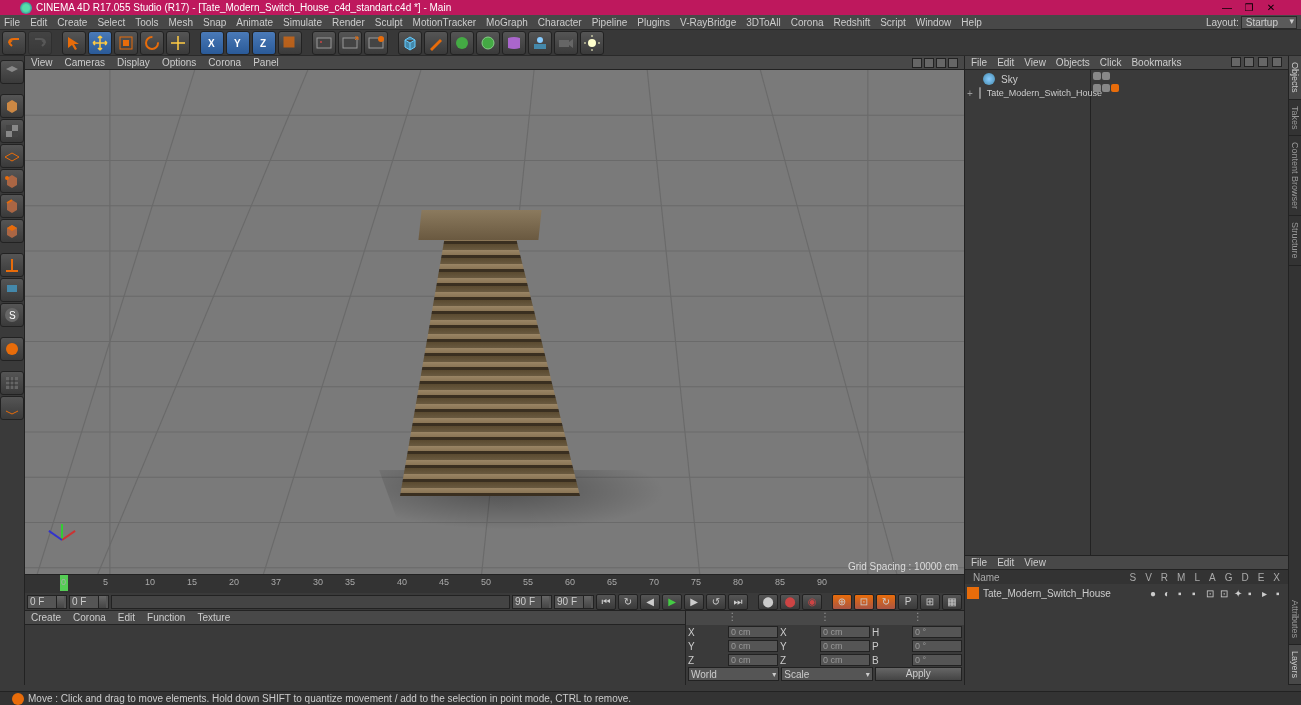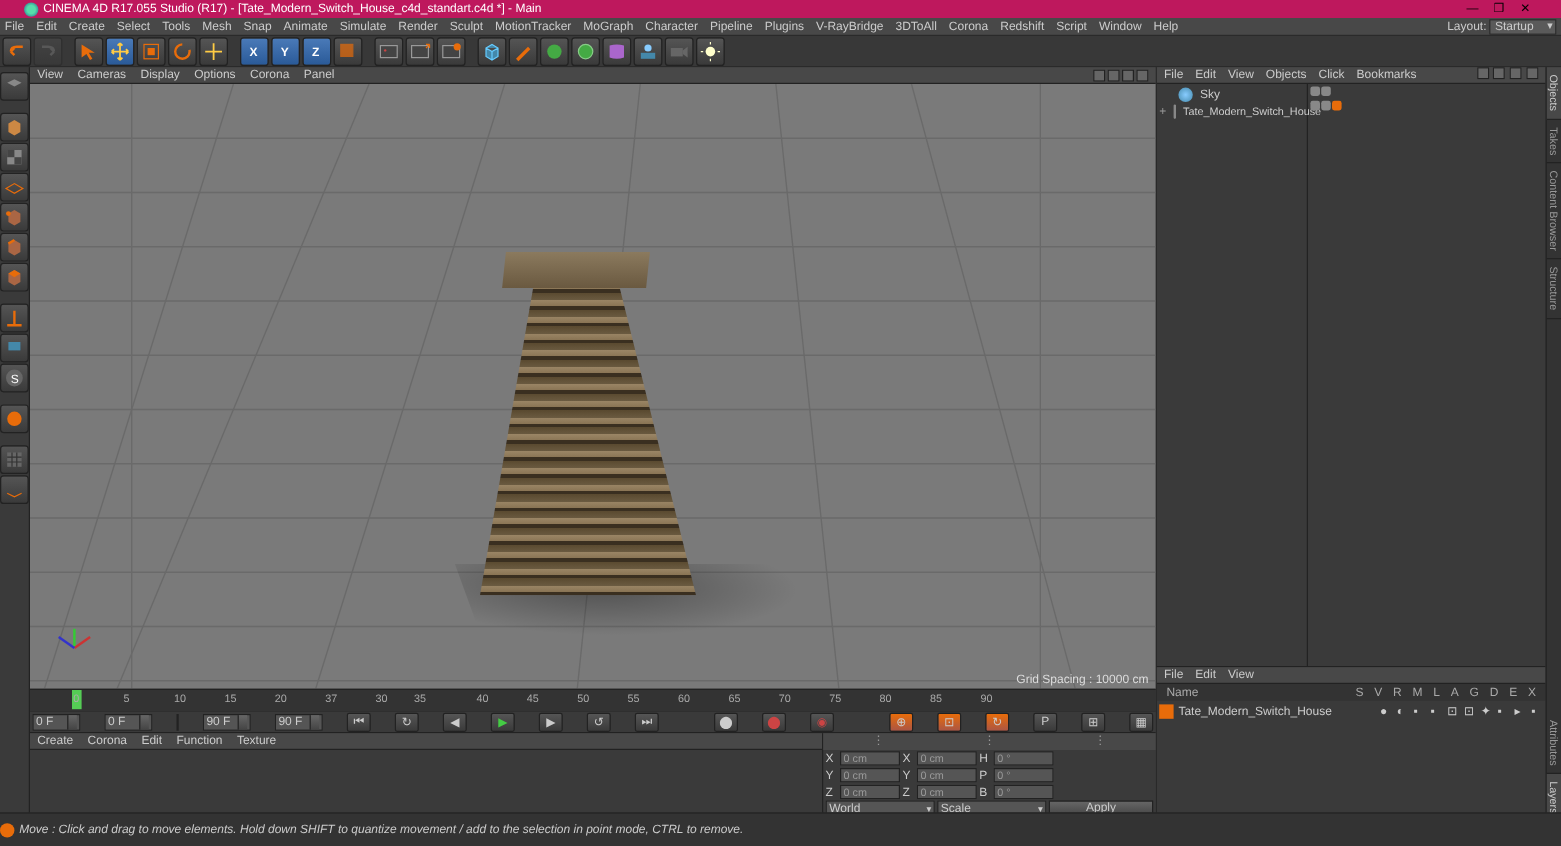--- a/index.html
+++ b/index.html
@@ -57,21 +57,21 @@
 .grid-info { position: absolute; right: 6px; bottom: 2px; color: #ddd; font-size: 10px; }
 .grid-lines { position: absolute; inset: 0; }
 .grid-lines line { stroke: #6a6a6a; stroke-width: 1; }
 
 
 .timeline { height: 18px; background: #3a3a3a; border-top: 1px solid #222; position: relative; }
 .timeline-ruler { height: 18px; background: #333; position: relative; }
 .timeline-ruler .tick { position: absolute; top: 2px; color: #aaa; font-size: 9px; }
 .tl-cursor { position: absolute; left: 35px; top: 0; width: 8px; height: 16px; background: #5c5; }
 
-.time-controls { height: 18px; background: #3a3a3a; display: flex; align-items: center; padding: 0 2px; gap: 20px; border-top: 1px solid #222; }
+.time-controls { height: 18px; background: #3a3a3a; display: flex; align-items: center; padding: 0 2px; gap: 2px; border-top: 1px solid #222; }
 .tc-field { background: #555; border: 1px solid #222; height: 14px; width: 56px; color: #ccc; padding: 0 2px; display: flex; align-items: center; }
 .tc-field.small { width: 40px; }
 .tc-field .spinner { margin-left: auto; width: 8px; height: 12px; background: linear-gradient(#666,#444); border-left: 1px solid #222; }
 .tc-slider { flex: 1; height: 14px; background: #444; border: 1px solid #222; position: relative; }
 .tc-btn { width: 20px; height: 16px; background: linear-gradient(#555,#3a3a3a); border: 1px solid #222; border-radius: 2px; display: flex; align-items: center; justify-content: center; color: #ccc; cursor: pointer; }
 .tc-btn.green { color: #4c4; }
 .tc-btn.red { color: #c44; }
 
 
 .mat-panel { height: 75px; background: #3a3a3a; border-top: 1px solid #222; display: flex; }
@@ -85,21 +85,21 @@
 .mat-thumb.m2 .ball { background: radial-gradient(circle at 35% 30%, #caa575, #6a4f20); border: 1px solid #e86c0a; }
 .mat-thumb .lbl { color: #ccc; font-size: 9px; margin-top: 2px; overflow: hidden; white-space: nowrap; }
 .mat-thumb.m2 .lbl { background: #e86c0a; color: #000; }
 
 
 .coord-panel { flex: 1; background: #3a3a3a; border-left: 1px solid #222; display: flex; flex-direction: column; }
 .coord-hdr { height: 14px; background: #484848; display: flex; }
 .coord-hdr span { flex: 1; text-align: center; color: #999; }
 .coord-row { height: 14px; display: flex; align-items: center; padding: 0 2px; gap: 2px; }
 .coord-lbl { width: 10px; color: #ccc; }
-.coord-val { width: 50px; background: #555; border: 1px solid #222; height: 12px; color: #999; padding: 0 2px; font-size: 9px; display: flex; align-items: center; }
+.coord-val { width: 50px; background: #555; border: 1px solid #222; height: 12px; color: #999; padding: 0 2px; font-size: 9px; display: flex; align-items: center; margin-left: 28px; }
 .coord-dd { flex: 1; background: #555; border: 1px solid #222; height: 14px; color: #ccc; padding: 0 2px; position: relative; display: flex; align-items: center; }
 .coord-dd::after { content: "▾"; position: absolute; right: 2px; font-size: 8px; }
 .coord-apply { flex: 1; background: linear-gradient(#666,#444); border: 1px solid #222; height: 14px; text-align: center; color: #ccc; cursor: pointer; }
 
 
 .right-panel { width: 440px; background: #3a3a3a; border-left: 1px solid #222; display: flex; flex-direction: column; }
 .obj-menu { height: 14px; background: #484848; border-bottom: 1px solid #222; display: flex; align-items: center; padding: 0 6px; gap: 10px; }
 .obj-menu span { color: #ccc; cursor: pointer; }
 .obj-menu .spacer { flex: 1; }
 .obj-icons span { width: 10px; height: 10px; display: inline-block; background: #666; border: 1px solid #222; margin-left: 1px; cursor: pointer; }
@@ -124,21 +124,21 @@
 .attr-main { flex: 1; display: flex; flex-direction: column; }
 .attr-menu { height: 14px; background: #484848; border-bottom: 1px solid #222; display: flex; align-items: center; padding: 0 6px; gap: 10px; }
 .attr-menu span { color: #ccc; cursor: pointer; }
 .attr-hdr { height: 14px; background: #333; display: flex; align-items: center; padding: 0 4px; gap: 1px; }
 .attr-hdr span { color: #aaa; padding: 0 4px; }
 .attr-content { flex: 1; padding: 2px; }
 .attr-row { display: flex; align-items: center; gap: 4px; height: 14px; }
 .attr-icon { width: 12px; height: 12px; background: #e86c0a; }
 
 
-.status-bar { height: 28px; background: #333; border-top: 1px solid #222; display: flex; align-items: center; padding: 0 0; color: #ccc; position: absolute; bottom: 0; left: 0; right: 0; font-style: italic; }
+.status-bar { height: 14px; background: #333; border-top: 1px solid #222; display: flex; align-items: center; padding: 0 12px; color: #ccc; position: absolute; bottom: 0; left: 0; right: 0; }
 .status-bar .st-icon { width: 12px; height: 12px; background: #e86c0a; border-radius: 50%; margin-right: 4px; }
 
 </style>
 </head>
 <body>
 
 <div class="title-bar">
   <div class="icon-logo"></div>
   <div class="title-text">CINEMA 4D R17.055 Studio (R17) - [Tate_Modern_Switch_House_c4d_standart.c4d *] - Main</div>
   <div class="win-btn">—</div>

